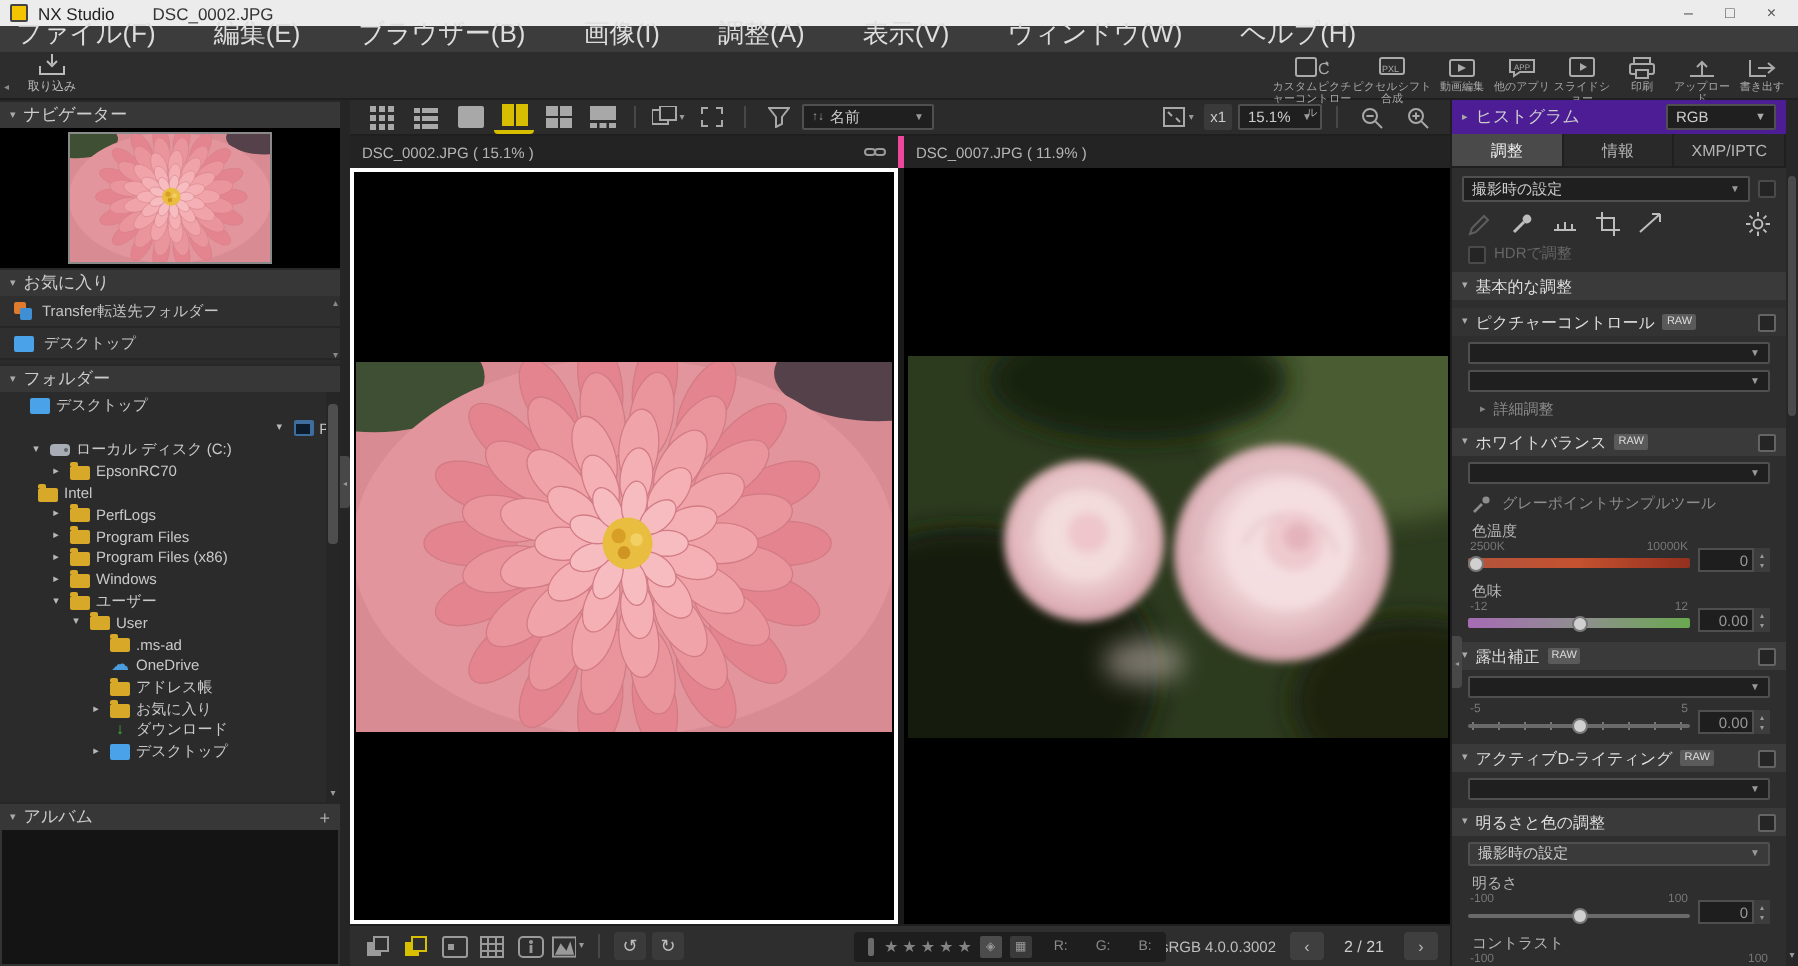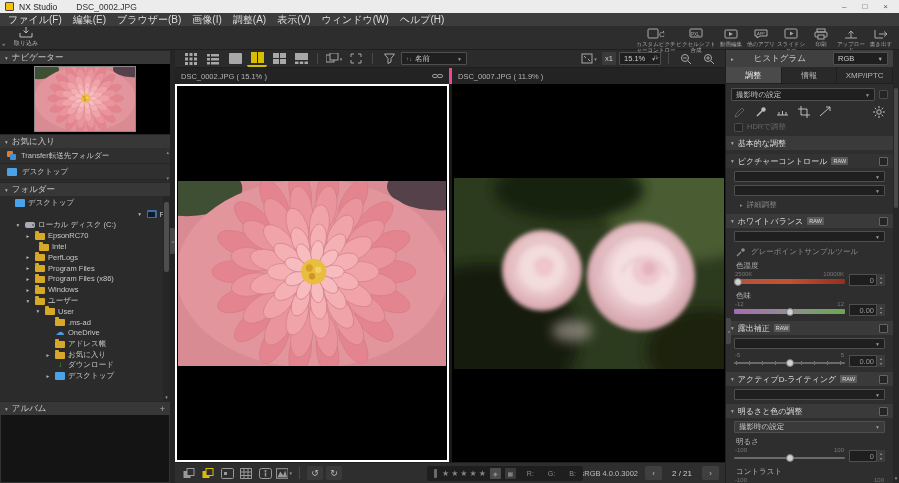--- a/index.html
+++ b/index.html
@@ -5,21 +5,21 @@
 *{margin:0;padding:0;box-sizing:border-box}
 html,body{width:899px;height:483px;overflow:hidden;background:#1a1a1a}
 body{font-family:"Liberation Sans","DejaVu Sans",sans-serif;font-size:9px;color:#ccc}
 .app{position:relative;width:899px;height:483px;display:flex;flex-direction:column;background:#2e2e2e}
 
 .titlebar{height:13px;background:#ececec;display:flex;align-items:center;padding:0 5px;gap:5px;color:#222;font-size:8.5px;flex:none}
 .app-icon{width:9px;height:9px;background:#f5c400;border:1px solid #444;border-radius:1px;flex:none}
 .tb-doc{margin-left:14px;color:#333}
 .win-controls{margin-left:auto;display:flex;gap:16px;color:#555;font-size:8px;padding-right:6px}
 .win-controls span{cursor:default}
-.menubar{height:13px;background:#3c3c3c;display:flex;align-items:flex-start;gap:11px;padding:0 8px;font-size:10px;color:#ddd;flex:none}
+.menubar{height:13px;background:#3c3c3c;display:flex;align-items:flex-end;gap:29px;padding:0 8px;font-size:13px;color:#ddd;flex:none}
 .toolbar{height:24px;background:#2d2d2d;border-bottom:1px solid #1f1f1f;display:flex;align-items:center;flex:none;position:relative}
 .collapse-left{position:absolute;left:2px;bottom:2px;color:#8a8a8a;font-size:5px}
 .import-btn{width:52px;display:flex;flex-direction:column;align-items:center;justify-content:center;gap:1px;color:#bbb;font-size:6px;height:100%}
 .tb-right{margin-left:auto;display:flex;align-items:flex-start;padding-right:3px;height:100%}
 .tb-btn{width:30px;display:flex;flex-direction:column;align-items:center;justify-content:flex-start;gap:1px;padding-top:2px;color:#a8a8a8;font-size:5.5px;line-height:1.15;text-align:center;height:100%}
 .tb-btn.wide{width:40px}
 .tb-btn svg,.import-btn svg{flex:none}
 
 .main{flex:1;display:flex;min-height:0}
 .sidebar{width:170px;background:#2b2b2b;display:flex;flex-direction:column;flex:none}
@@ -95,21 +95,21 @@
 .sb-right{margin-left:auto;display:flex;align-items:center;gap:7px}
 .profile{display:flex;align-items:center;gap:4px;font-size:7.5px;color:#bfbfbf}
 .nav-btn{width:17px;height:14px;background:#3f3f3f;border-radius:2px;display:flex;align-items:center;justify-content:center;color:#bbb;font-size:8px}
 .pos-txt{font-size:8px;color:#ccc;min-width:26px;text-align:center}
 
 .rightpanel{width:174px;background:#2e2e2e;border-left:1px solid #1f1f1f;display:flex;flex-direction:column;flex:none;position:relative;overflow:hidden;padding-right:6px}
 .rp-scroll{position:absolute;right:0;top:0;bottom:0;width:6px;background:#272727}
 .rp-thumb{position:absolute;top:38px;left:1px;width:4px;height:120px;background:#4a4a4a;border-radius:2px}
 .rp-arrow{position:absolute;bottom:2px;left:0;width:6px;text-align:center;color:#999;font-size:5px}
 .rp-handle{position:absolute;left:0;top:268px;width:5px;height:26px;background:#484848;border-radius:0 2px 2px 0;color:#999;font-size:4px;display:flex;align-items:center;justify-content:center;z-index:5}
-.hist-h{height:17px;background:#404040;display:flex;align-items:center;gap:20px;padding:0 5px;font-size:8.5px;color:#ccc;flex:none}
+.hist-h{height:17px;background:#4c1d95;display:flex;align-items:center;gap:4px;padding:0 5px;font-size:8.5px;color:#ccc;flex:none}
 .hist-h .caret{font-size:5.5px;color:#aaa}
 .rgb-select{width:55px;margin-left:auto}
 .tabs{height:17px;display:flex;border-bottom:1px solid #1f1f1f;flex:none}
 .tab{flex:1;display:flex;align-items:center;justify-content:center;background:#292929;border-right:1px solid #1f1f1f;font-size:8px;color:#b5b5b5}
 .tab.active{background:#4a4a4a;color:#eee}
 .preset-row{display:flex;align-items:center;gap:4px;margin:4px 5px 2px}
 .preset-row .select{flex:1}
 .checkbox{width:9px;height:9px;border:1px solid #646464;background:#252525;border-radius:1px;flex:none}
 .checkbox.dim{border-color:#4a4a4a}
 .tools-row{display:flex;align-items:center;gap:9px;margin:3px 8px 2px;height:14px}
@@ -380,21 +380,21 @@
           <div class="tree-row" style="padding-left: 14px;">
             <span class="expander">▾</span>
             <span class="ticon disk"></span>
             <span class="tlabel">ローカル ディスク (C:)</span>
           </div>
           <div class="tree-row" style="padding-left: 24px;">
             <span class="expander">▸</span>
             <span class="ticon folder"></span>
             <span class="tlabel">EpsonRC70</span>
           </div>
-          <div class="tree-row" style="padding-left: 8px; margin-left: 20px;">
+          <div class="tree-row" style="padding-left: 8px;">
             <span class="expander"></span>
             <span class="ticon folder"></span>
             <span class="tlabel">Intel</span>
           </div>
           <div class="tree-row" style="padding-left: 24px;">
             <span class="expander">▸</span>
             <span class="ticon folder"></span>
             <span class="tlabel">PerfLogs</span>
           </div>
           <div class="tree-row" style="padding-left: 24px;">

